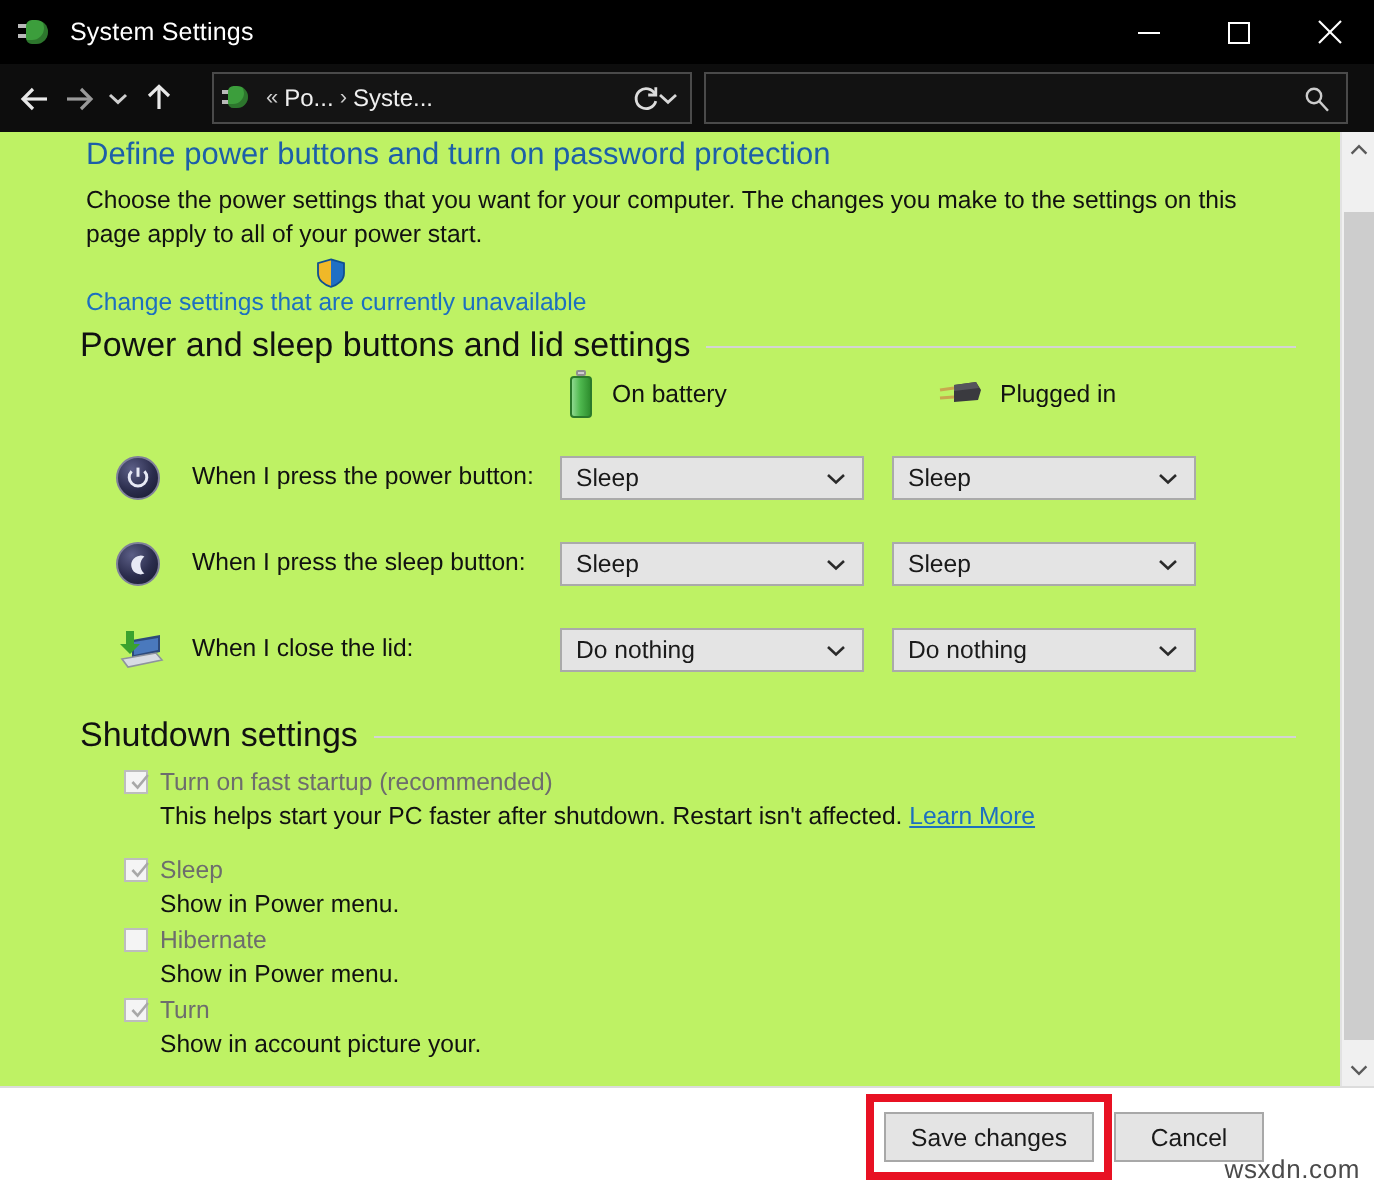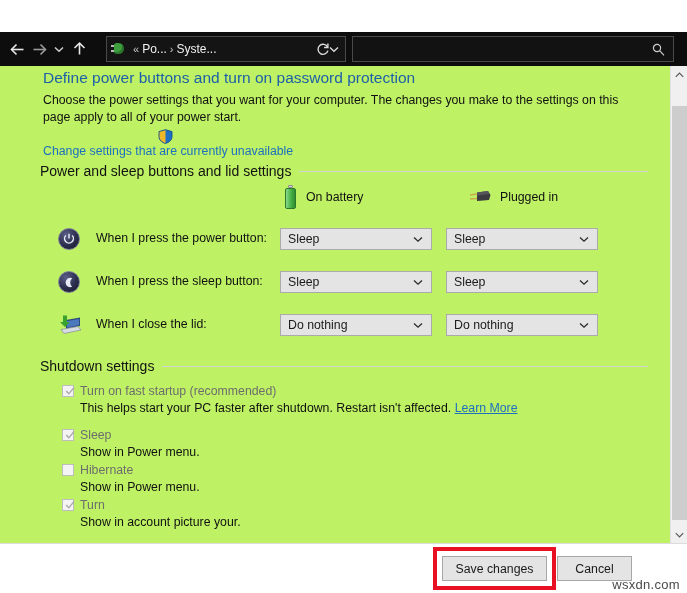--- a/index.html
+++ b/index.html
@@ -121,21 +121,21 @@
     width: 15px; height: 15px; margin-right: 6px; position: relative; flex: 0 0 auto;
   }
   .uac-text {
     color: #1d6fc0; font-size: 12.3px; white-space: nowrap;
   }
 
   .section {
     position: absolute; left: 40px; width: 608px;
     display: flex; align-items: center;
   }
-  .section-label { font-size: 14px; color: #111111; white-space: nowrap; padding-right: 8px; }
+  .section-label { font-size: 17px; color: #111111; white-space: nowrap; padding-right: 8px; }
   .section-rule { flex: 1; height: 1px; background: #d4d4d4; }
 
   .col-headers {
     position: absolute; left: 0; width: 665px; height: 26px;
   }
   .col-head {
     position: absolute; display: flex; align-items: center; height: 26px;
   }
   .col-head .label { font-size: 12.3px; color: #111111; margin-left: 8px; white-space: nowrap; }
 
@@ -244,20 +244,46 @@
   .watermark {
     position: absolute; right: 7px; bottom: 1px;
     font-size: 13px; color: #4a4a4a; letter-spacing: .3px;
   }
 </style>
 </head>
 <body>
 
 <div id="app">
 
+  <div class="titlebar">
+    <div class="title-icon">
+      <div class="plug-prong1"></div>
+      <div class="plug-prong2"></div>
+      <div class="plug-body"></div>
+    </div>
+    <div class="title-text">System Settings</div>
+    <div class="win-controls">
+      <div class="win-btn">
+        <svg width="11" height="11" viewBox="0 0 11 11">
+            <line x1="0" y1="5.5" x2="11" y2="5.5" stroke="#fff" stroke-width="1"></line>
+          </svg>
+      </div>
+      <div class="win-btn">
+        <svg width="11" height="11" viewBox="0 0 11 11">
+            <rect x="0.5" y="0.5" width="10" height="10" fill="none" stroke="#fff" stroke-width="1"></rect>
+          </svg>
+      </div>
+      <div class="win-btn">
+        <svg width="12" height="12" viewBox="0 0 12 12">
+            <line x1="0.5" y1="0.5" x2="11.5" y2="11.5" stroke="#fff" stroke-width="1.1"></line>
+            <line x1="11.5" y1="0.5" x2="0.5" y2="11.5" stroke="#fff" stroke-width="1.1"></line>
+          </svg>
+      </div>
+    </div>
+  </div>
 
   <div class="navbar">
     <div class="nav-btn nav-back">
       <svg width="15" height="13" viewBox="0 0 15 13">
           <path d="M6.5 1.5 L1.5 6.5 L6.5 11.5" fill="none" stroke="#e8e8e8" stroke-width="1.6"></path>
           <line x1="1.8" y1="6.5" x2="13.5" y2="6.5" stroke="#e8e8e8" stroke-width="1.6"></line>
         </svg>
     </div>
     <div class="nav-btn">
       <svg width="15" height="13" viewBox="0 0 15 13">

